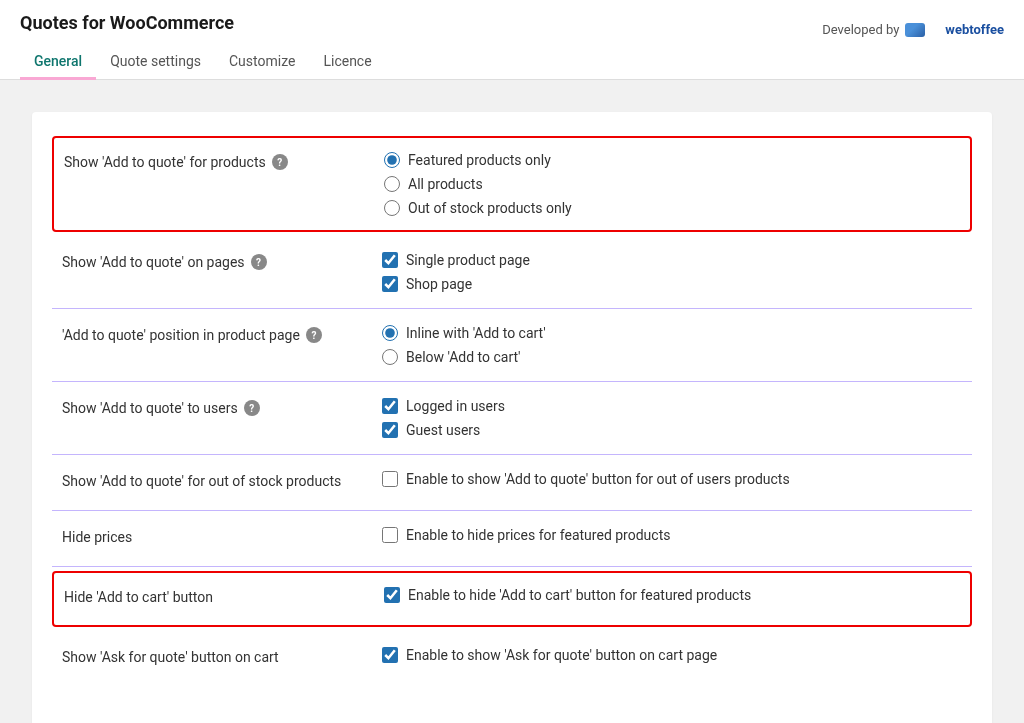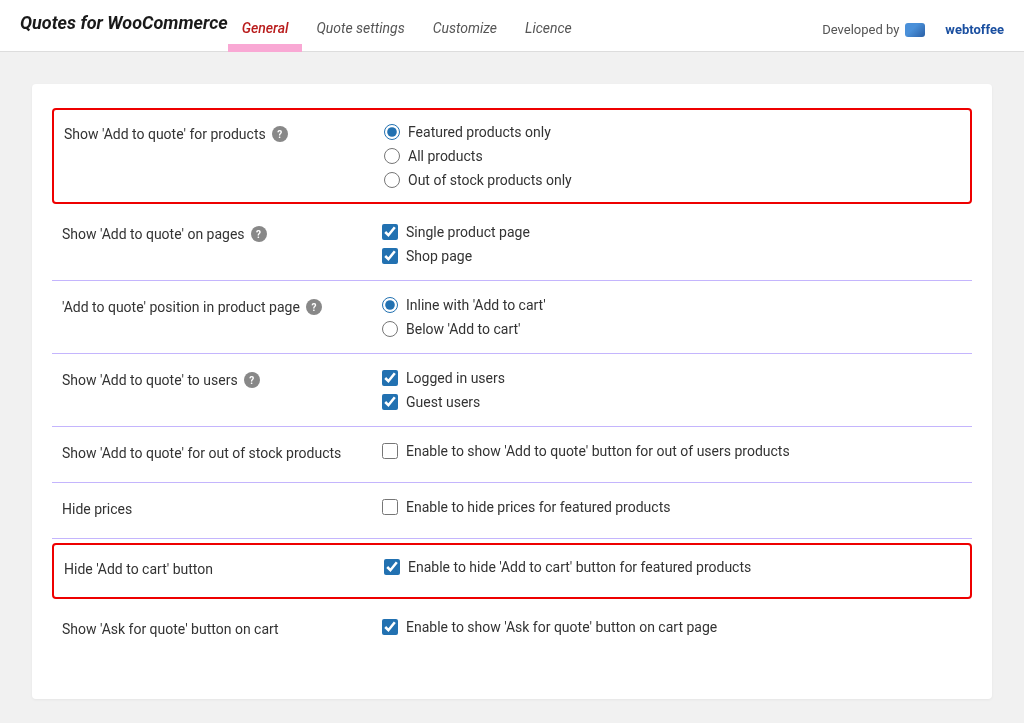--- a/index.html
+++ b/index.html
@@ -17,22 +17,21 @@
     .header {
       background: #fff;
       border-bottom: 1px solid #ddd;
       padding: 12px 20px 0 20px;
       display: flex;
       align-items: flex-start;
       justify-content: space-between;
     }
     .header-left {
       display: flex;
-      flex-direction: row;
-      font-style: italic;
+      flex-direction: column;
     }
     .app-title {
       font-size: 18px;
       font-weight: 700;
       color: #1a1a1a;
       margin-bottom: 12px;
     }
     .tabs {
       display: flex;
       gap: 0;
@@ -40,22 +39,22 @@
     .tab {
       padding: 8px 14px;
       cursor: pointer;
       font-size: 14px;
       color: #555;
       border-bottom: 3px solid transparent;
       margin-bottom: -1px;
       text-decoration: none;
     }
     .tab.active {
-      color: #b91c1c;
-      border-bottom: 8px solid #f9a8d4;
+      color: #0f766e;
+      border-bottom: 3px solid #f9a8d4;
       font-weight: 500;
     }
     .header-right {
       display: flex;
       align-items: flex-end;
       gap: 6px;
       font-size: 13px;
       color: #555;
       padding-top: 10px;
     }

